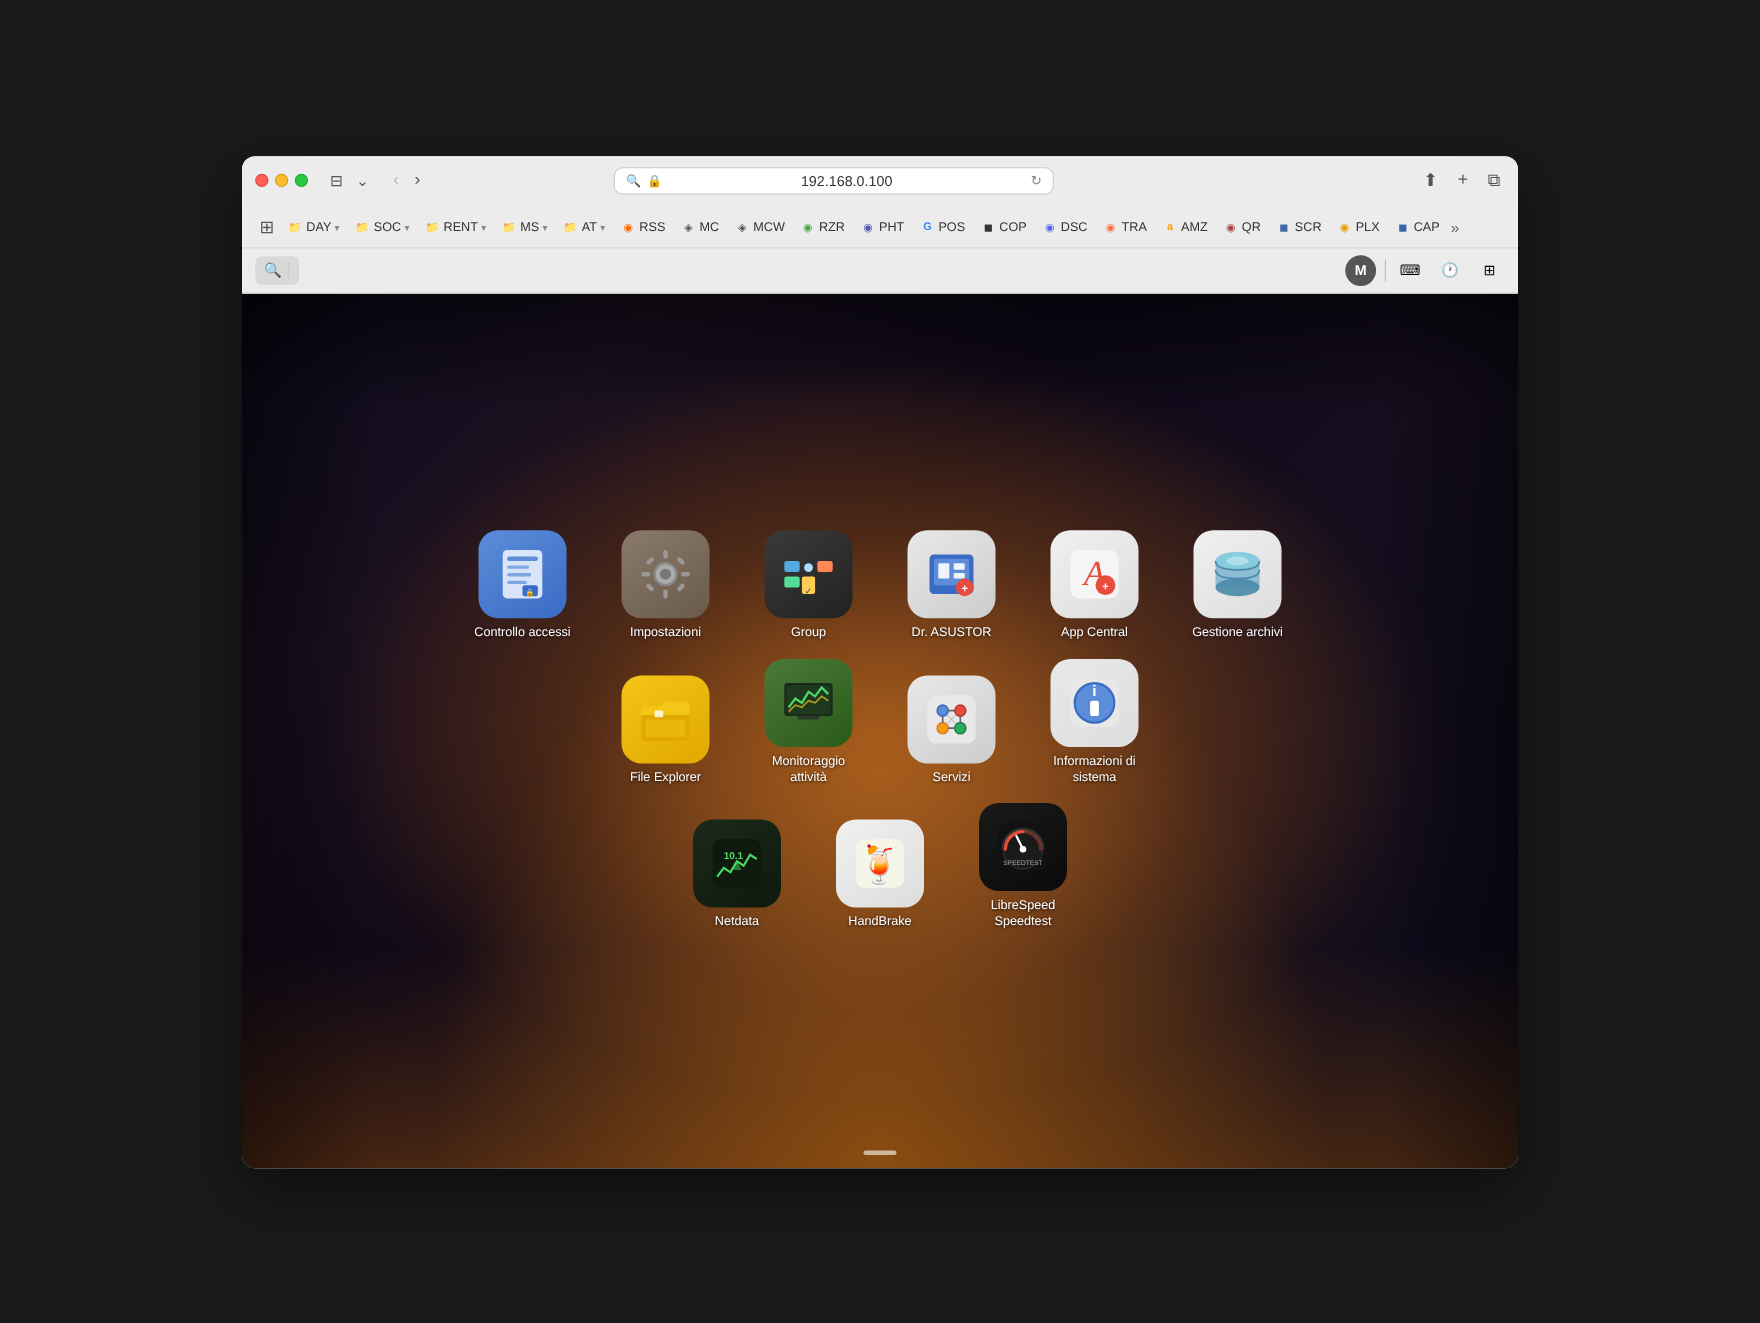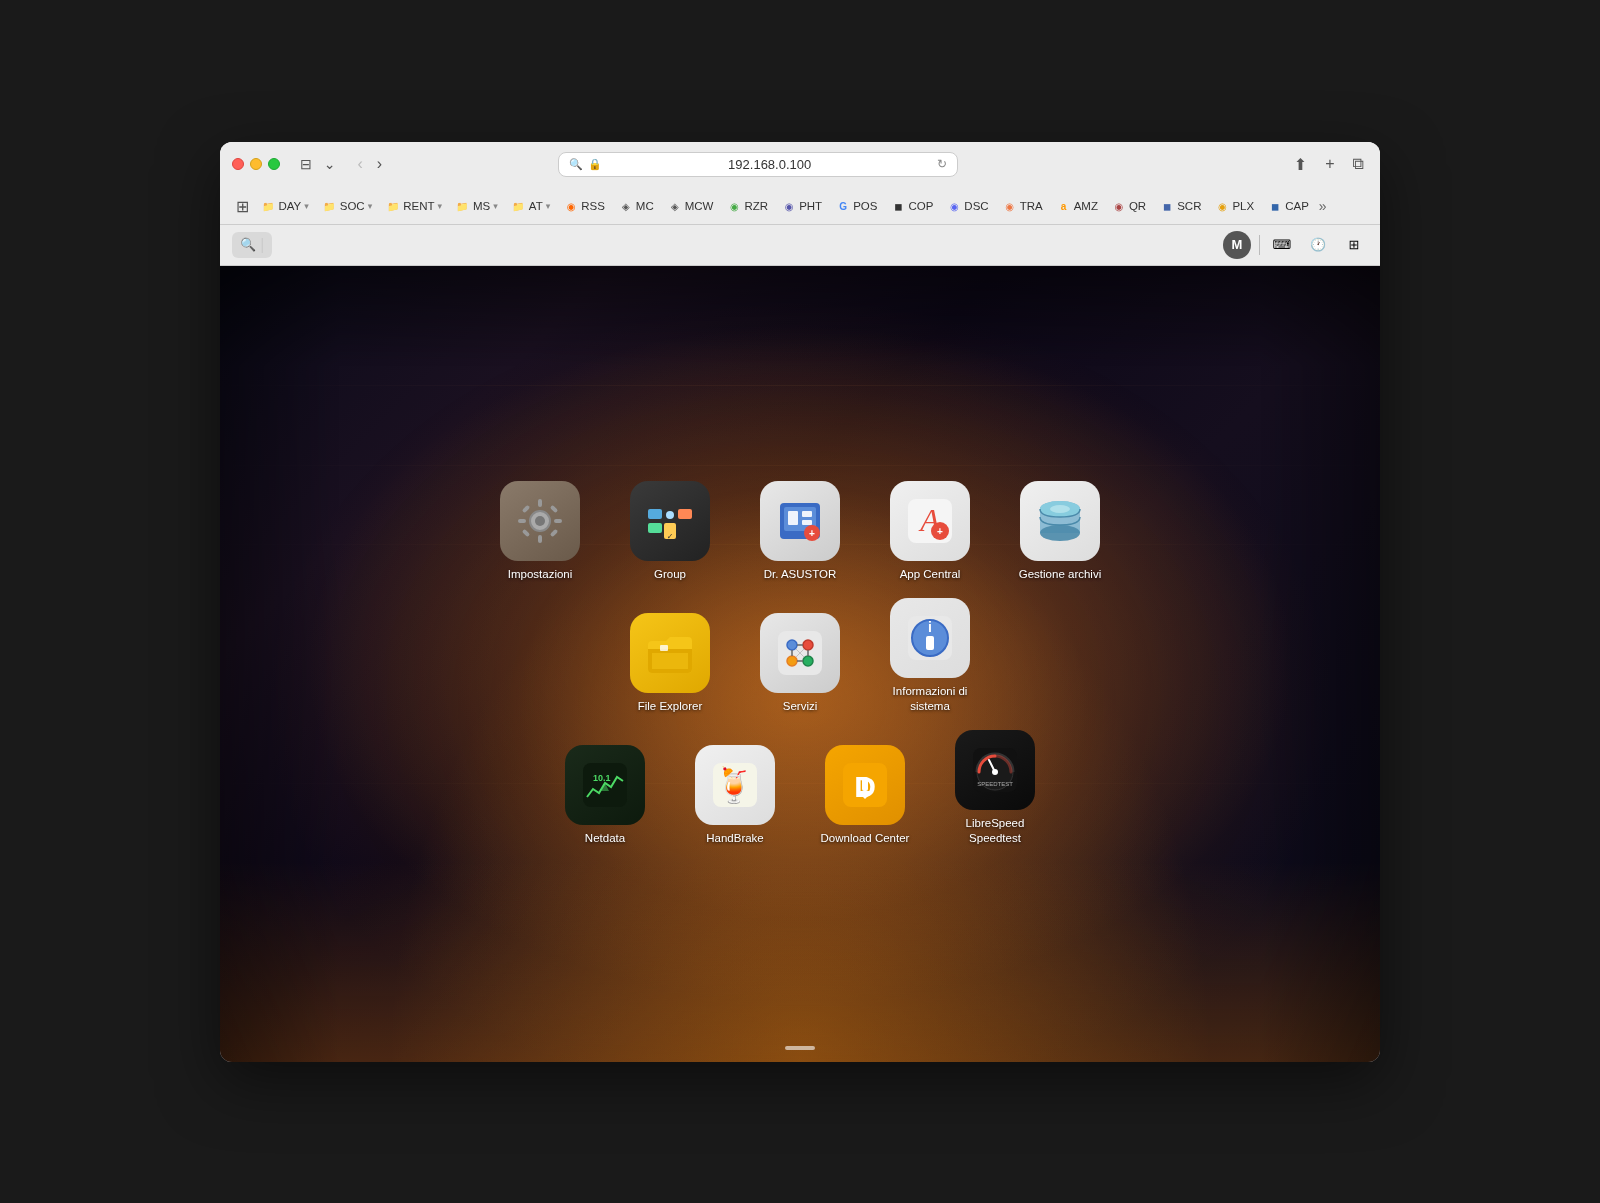--- a/index.html
+++ b/index.html
@@ -465,20 +465,34 @@
     <div style="position:absolute;inset:0;background:radial-gradient(ellipse at 50% 55%, rgba(255,140,30,0.35) 0%, rgba(180,80,0,0.15) 35%, transparent 65%);pointer-events:none;"></div>
     <div style="position:absolute;bottom:0;left:0;right:0;height:200px;background:linear-gradient(to top, rgba(200,100,0,0.3), transparent);pointer-events:none;"></div>
     <div style="position:absolute;top:0;left:0;right:0;height:100px;background:linear-gradient(to bottom, rgba(0,0,0,0.5), transparent);pointer-events:none;"></div>
     <div style="position:absolute;top:0;bottom:0;left:0;width:120px;background:linear-gradient(to right, rgba(0,0,0,0.4), transparent);pointer-events:none;"></div>
     <div style="position:absolute;top:0;bottom:0;right:0;width:120px;background:linear-gradient(to left, rgba(0,0,0,0.4), transparent);pointer-events:none;"></div>
 
     <div class="apps-container">
 
       <div class="apps-row">
 
+        <div class="app-item">
+          <div class="app-icon icon-controllo">
+            <svg width="52" height="52" viewBox="0 0 52 52">
+              <rect x="8" y="4" width="36" height="44" rx="4" fill="#e8f0fe" opacity="0.9"></rect>
+              <rect x="12" y="10" width="28" height="4" rx="2" fill="#5b8dd9"></rect>
+              <rect x="12" y="18" width="20" height="3" rx="1.5" fill="#5b8dd9" opacity="0.7"></rect>
+              <rect x="12" y="25" width="22" height="3" rx="1.5" fill="#5b8dd9" opacity="0.7"></rect>
+              <rect x="12" y="32" width="18" height="3" rx="1.5" fill="#5b8dd9" opacity="0.7"></rect>
+              <rect x="26" y="36" width="14" height="10" rx="2" fill="#3a6bc4"></rect>
+              <text x="33" y="45" font-size="7" fill="white" text-anchor="middle">🔒</text>
+            </svg>
+          </div>
+          <span class="app-label">Controllo accessi</span>
+        </div>
 
         <div class="app-item">
           <div class="app-icon icon-impostazioni">
             <svg width="52" height="52" viewBox="0 0 52 52">
               <circle cx="26" cy="26" r="10" fill="#aaa" stroke="#888" stroke-width="2"></circle>
               <circle cx="26" cy="26" r="5" fill="#777"></circle>
               <g fill="#999">
                 <rect x="24" y="4" width="4" height="8" rx="2"></rect>
                 <rect x="24" y="40" width="4" height="8" rx="2"></rect>
                 <rect x="4" y="24" width="8" height="4" rx="2"></rect>
@@ -558,20 +572,33 @@
               <path d="M4 18 Q4 14 8 14 L22 14 L26 10 L44 10 Q48 10 48 14 L48 42 Q48 46 44 46 L8 46 Q4 46 4 42 Z" fill="#f5c518"></path>
               <path d="M4 22 L48 22 L48 42 Q48 46 44 46 L8 46 Q4 46 4 42 Z" fill="#e0a800"></path>
               <path d="M8 26 L44 26 L44 42 L8 42 Z" fill="#f5c518" opacity="0.5"></path>
               <rect x="16" y="18" width="8" height="6" rx="1" fill="white" opacity="0.8"></rect>
             </svg>
           </div>
           <span class="app-label">File Explorer</span>
         </div>
 
 
+        <div class="app-item">
+          <div class="app-icon icon-monitoraggio" style="position:relative;">
+            <div class="center-glow-box"></div>
+            <svg width="52" height="52" viewBox="0 0 52 52">
+              <rect x="4" y="8" width="44" height="30" rx="3" fill="#1a2a1a"></rect>
+              <rect x="6" y="10" width="40" height="26" rx="2" fill="#1e3a1e"></rect>
+              <polyline points="8,30 14,22 20,26 26,16 32,20 38,12 44,18" fill="none" stroke="#4cd964" stroke-width="2"></polyline>
+              <polyline points="8,34 14,28 20,30 26,24 32,26 38,20 44,24" fill="none" stroke="#f5c518" stroke-width="1.5" opacity="0.7"></polyline>
+              <rect x="16" y="38" width="20" height="3" rx="1" fill="#2a3a2a"></rect>
+            </svg>
+          </div>
+          <span class="app-label">Monitoraggio attività</span>
+        </div>
 
         <div class="app-item">
           <div class="app-icon icon-servizi" style="position:relative;">
             <div style="position:absolute;inset:-6px;border:2px solid rgba(255,220,100,0.9);border-radius:22px;box-shadow:0 0 15px rgba(255,190,50,0.6);"></div>
             <svg width="52" height="52" viewBox="0 0 52 52">
               <rect x="4" y="4" width="44" height="44" rx="8" fill="#e8e8e8"></rect>
               <circle cx="18" cy="18" r="5" fill="#5b8dd9" stroke="#3a6bc4" stroke-width="1.5"></circle>
               <circle cx="34" cy="18" r="5" fill="#e74c3c" stroke="#c0392b" stroke-width="1.5"></circle>
               <circle cx="18" cy="34" r="5" fill="#f39c12" stroke="#e67e22" stroke-width="1.5"></circle>
               <circle cx="34" cy="34" r="5" fill="#27ae60" stroke="#1e8449" stroke-width="1.5"></circle>
@@ -617,31 +644,20 @@
         <div class="app-item">
           <div class="app-icon icon-handbrake">
             <svg width="52" height="52" viewBox="0 0 52 52">
               <rect x="4" y="4" width="44" height="44" rx="8" fill="#f5f5e8"></rect>
               <text x="26" y="38" font-size="34" text-anchor="middle">🍹</text>
             </svg>
           </div>
           <span class="app-label">HandBrake</span>
         </div>
 
-        <div class="app-item">
-          <div class="app-icon icon-download">
-            <svg width="52" height="52" viewBox="0 0 52 52">
-              <rect x="4" y="4" width="44" height="44" rx="8" fill="#f5a500"></rect>
-              <text x="26" y="38" font-size="30" text-anchor="middle" fill="white" font-weight="bold">D</text>
-              <path d="M18 32 L26 40 L34 32" fill="white"></path>
-              <rect x="23" y="18" width="6" height="14" rx="2" fill="white"></rect>
-            </svg>
-          </div>
-          <span class="app-label">Download Center</span>
-        </div>
 
 
 
         <div class="app-item">
           <div class="app-icon icon-librespeed">
             <svg width="52" height="52" viewBox="0 0 52 52">
               <rect x="4" y="4" width="44" height="44" rx="8" fill="#111"></rect>
               <circle cx="26" cy="28" r="18" fill="#1a1a1a" stroke="#333" stroke-width="1"></circle>
               <path d="M8 28 A18 18 0 0 1 44 28" fill="none" stroke="#333" stroke-width="3"></path>
               <path d="M10 28 A16 16 0 0 1 26 12" fill="none" stroke="#e74c3c" stroke-width="3" stroke-linecap="round"></path>

